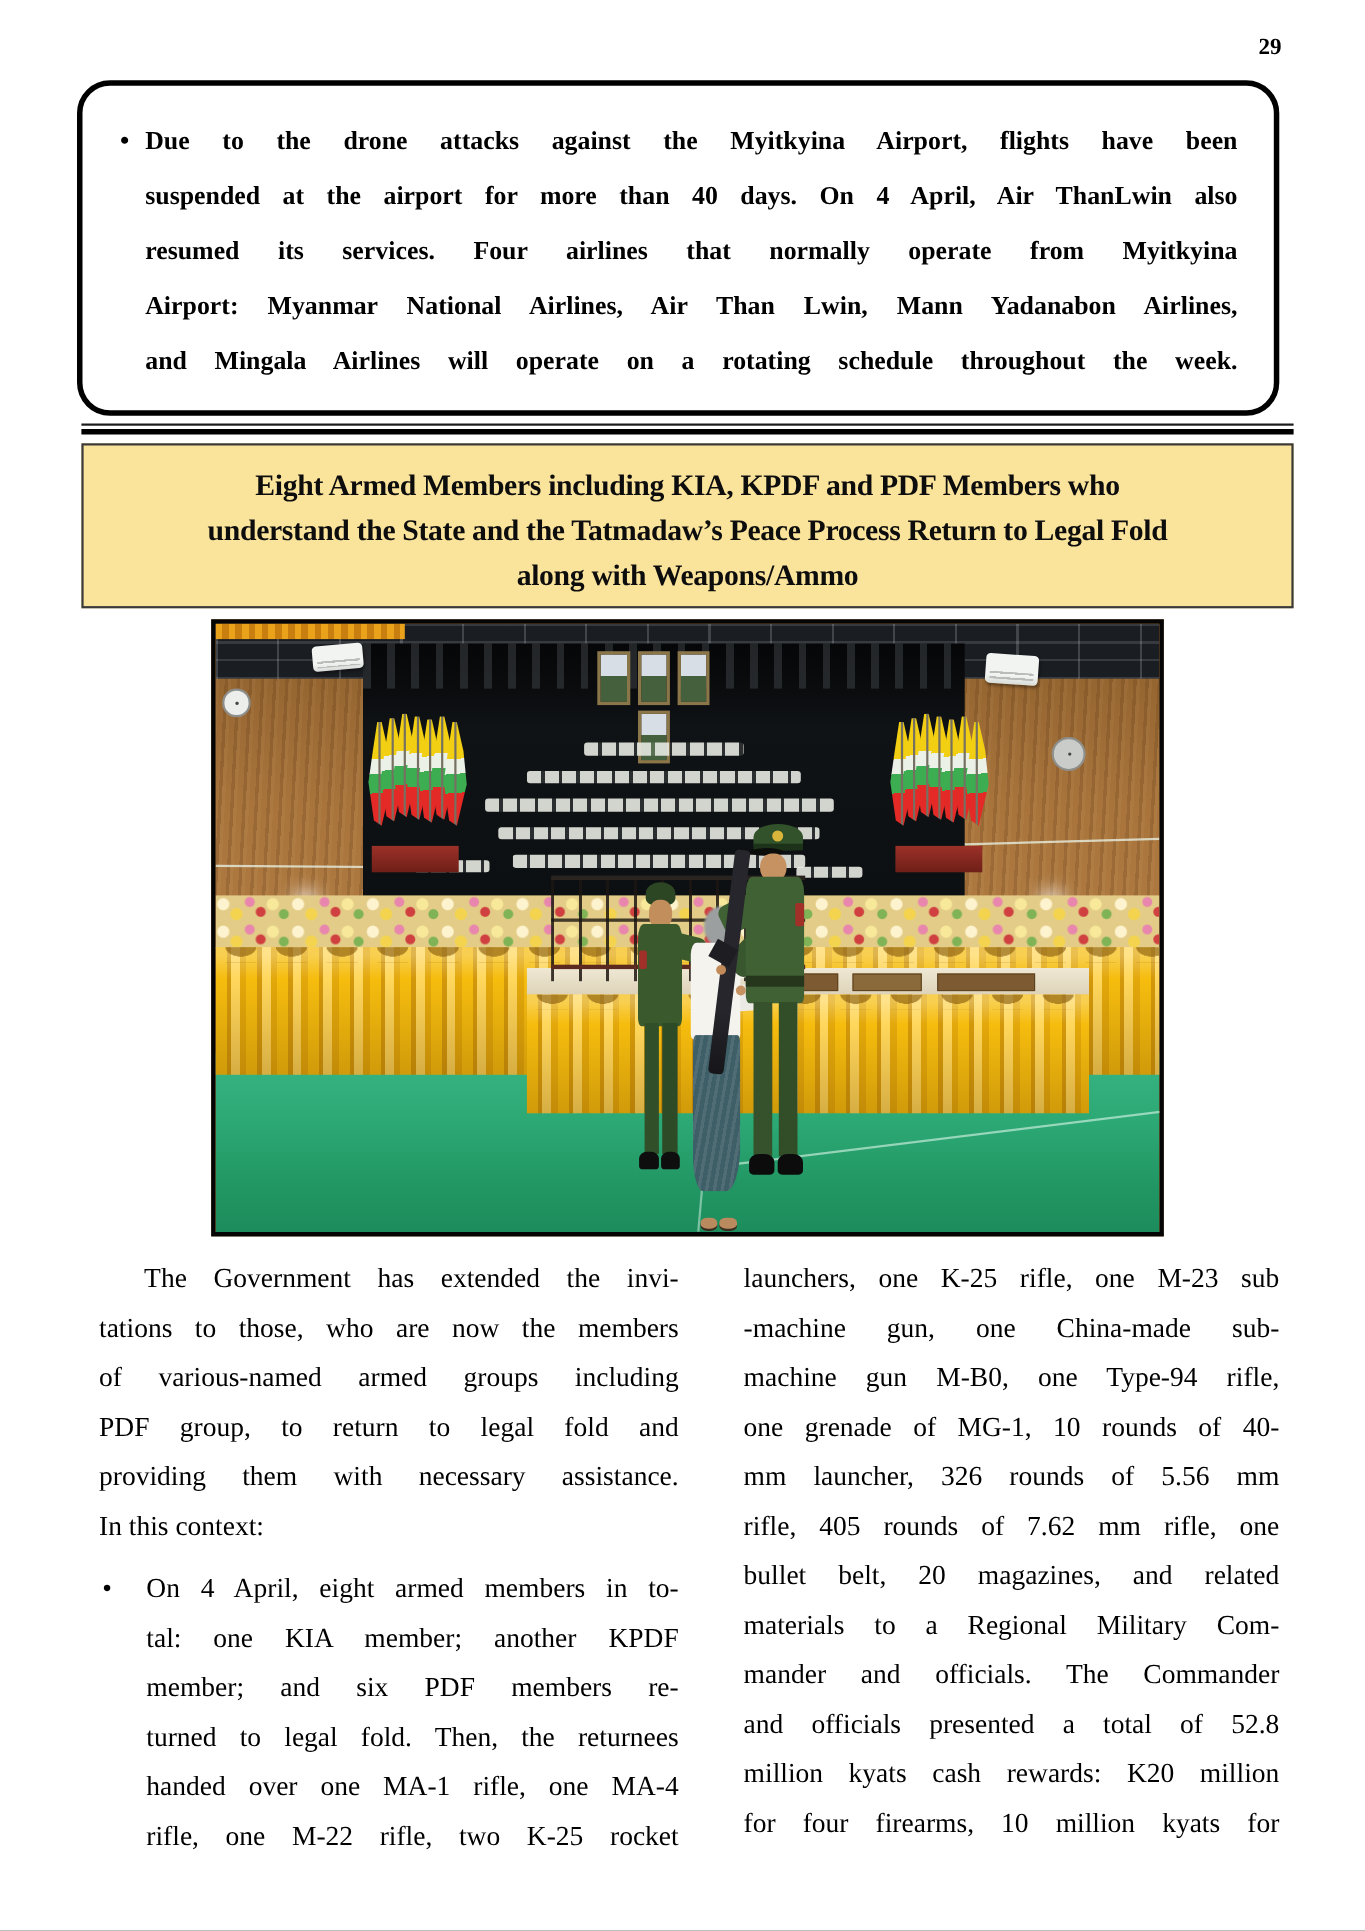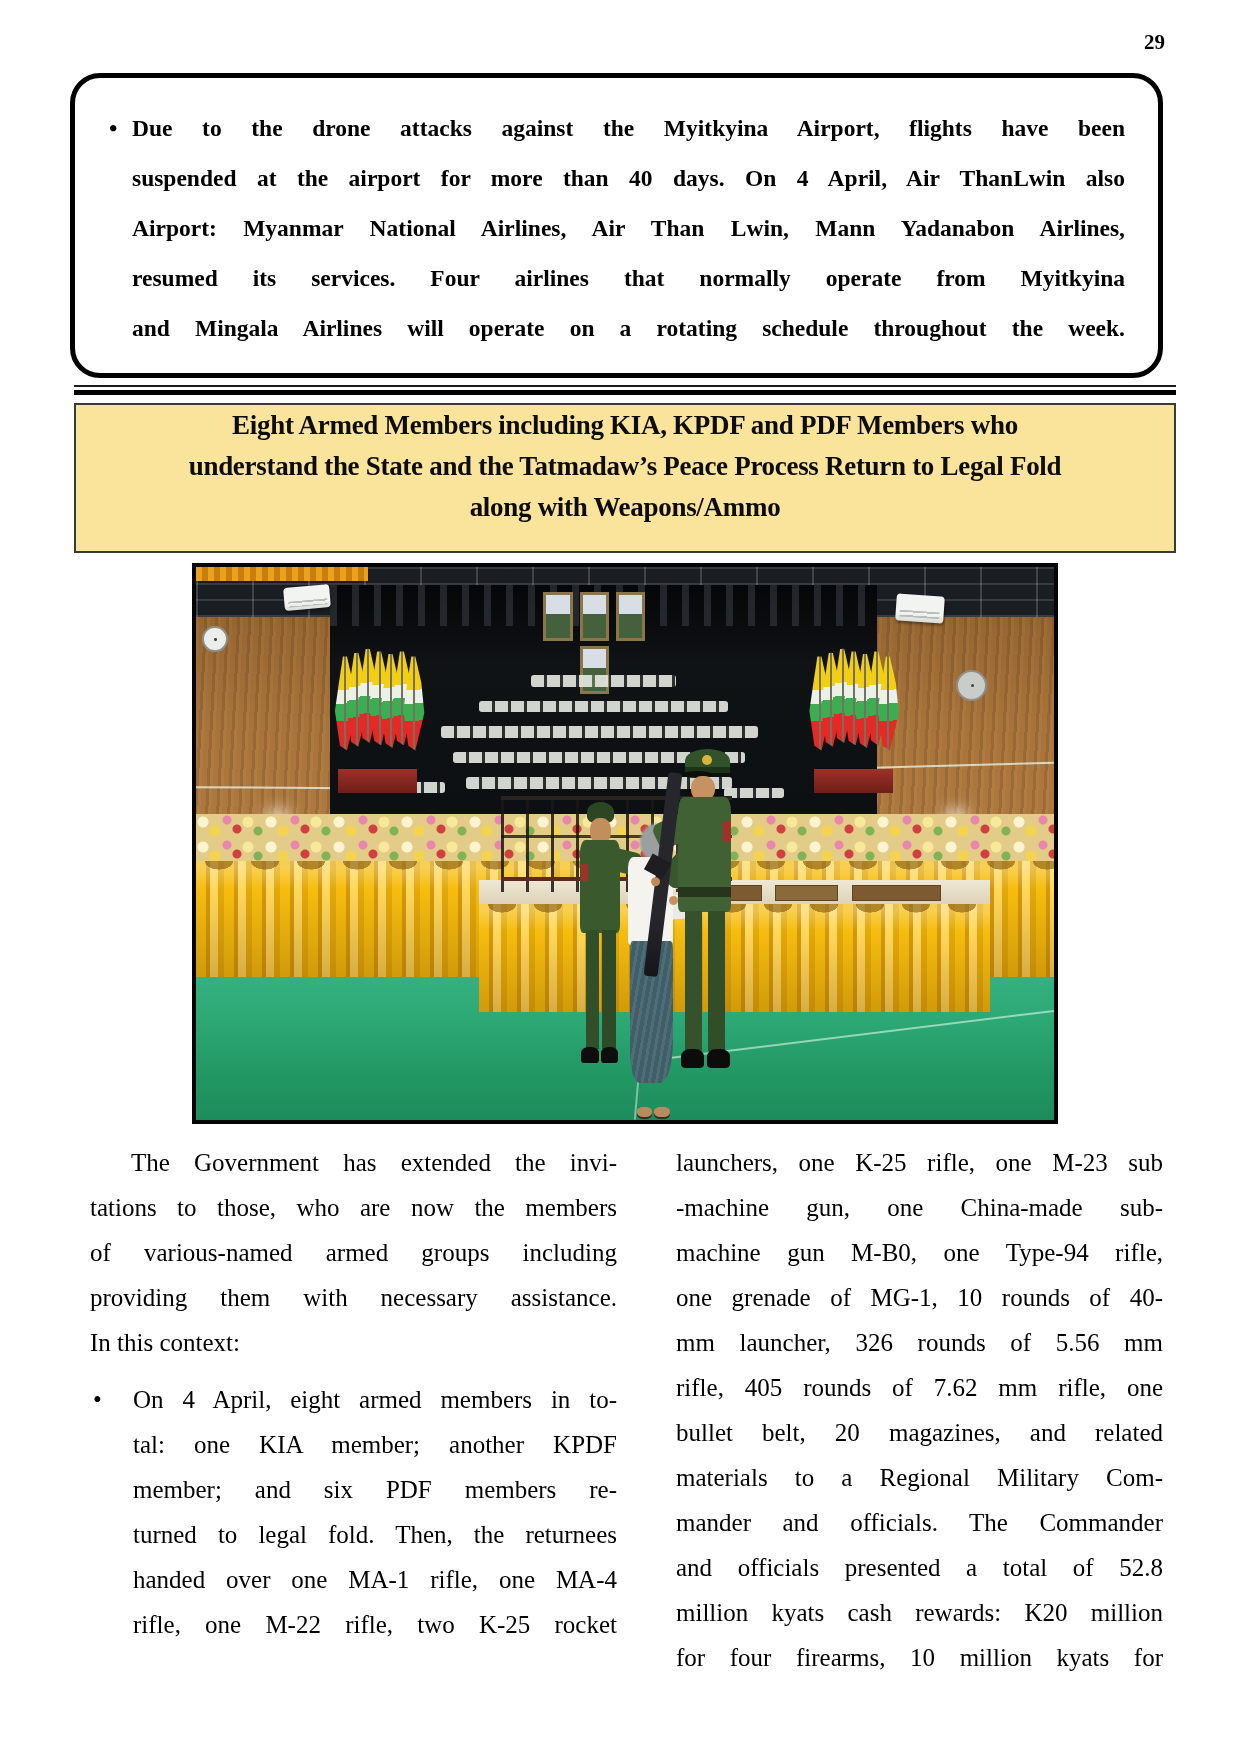--- a/index.html
+++ b/index.html
@@ -16,21 +16,21 @@
   .notice .tl{font-size:23.5px;font-weight:bold;line-height:50px;
               text-align:justify;text-align-last:justify;white-space:normal;}
 
   
   .rule{position:absolute;left:74px;top:385px;width:1102px;}
   .rule .thin{height:2px;background:#1b1b1b;}
   .rule .thick{height:5px;background:#000;margin-top:3px;}
 
   
   .headline{position:absolute;left:74px;top:403px;width:1102px;height:150px;box-sizing:border-box;
-            background:#FAE39B;border:2px solid #3a3a3a;}
+            background:#FAE39B;border:2px solid #3a3a3a;padding-top:16px;}
   .headline .tl{font-size:27px;font-weight:bold;line-height:41px;text-align:center;
                 letter-spacing:-0.3px;color:#0d0d0d;}
 
   
   .photo{position:absolute;left:192px;top:563px;width:866px;height:561px;box-sizing:border-box;
          border:4px solid #050505;background:#9a6a33;overflow:hidden;}
   .photo *{position:absolute;}
   .wood{left:0;top:0;width:100%;height:100%;
         background:linear-gradient(180deg,#8d5f2c 0%,#a8743c 30%,#b07c42 55%,#8f5f2c 78%,#7c5226 100%);}
   .wood::after{content:"";position:absolute;inset:0;
@@ -168,22 +168,22 @@
 
 <div class="page">
 
   <div class="page-num">29</div>
 
   <div class="notice">
     <span class="bullet">•</span>
     <div class="ntext">
         <div class="tl">Due to the drone attacks against the Myitkyina Airport, flights have been</div>
         <div class="tl">suspended at the airport for more than 40 days. On 4 April, Air ThanLwin also</div>
+        <div class="tl">resumed its services. Four airlines that normally operate from Myitkyina</div>
         <div class="tl">Airport: Myanmar National Airlines, Air Than Lwin, Mann Yadanabon Airlines,</div>
-        <div class="tl">resumed its services. Four airlines that normally operate from Myitkyina</div>
         <div class="tl">and Mingala Airlines will operate on a rotating schedule throughout the week.</div>
       </div>
   </div>
 
   <div class="rule">
     <div class="thin"></div>
     <div class="thick"></div>
   </div>
 
   <div class="headline">
@@ -290,20 +290,21 @@
     </div>
     <div class="rifle"></div>
     <div class="hand2"></div>
   </div>
 
   <div class="col leftcol">
     <div>
         <div class="tl fi">The Government has extended the invi-</div>
         <div class="tl">tations to those, who are now the members</div>
         <div class="tl">of various-named armed groups including</div>
+        <div class="tl">PDF group, to return to legal fold and</div>
         <div class="tl">providing them with necessary assistance.</div>
         <div class="tl nj">In this context:</div>
       </div>
     <div class="bpara">
       <span class="bullet">•</span>
       <div>
           <div class="tl">On 4 April, eight armed members in to-</div>
           <div class="tl">tal: one KIA member; another KPDF</div>
           <div class="tl">member; and six PDF members re-</div>
           <div class="tl">turned to legal fold. Then, the returnees</div>

